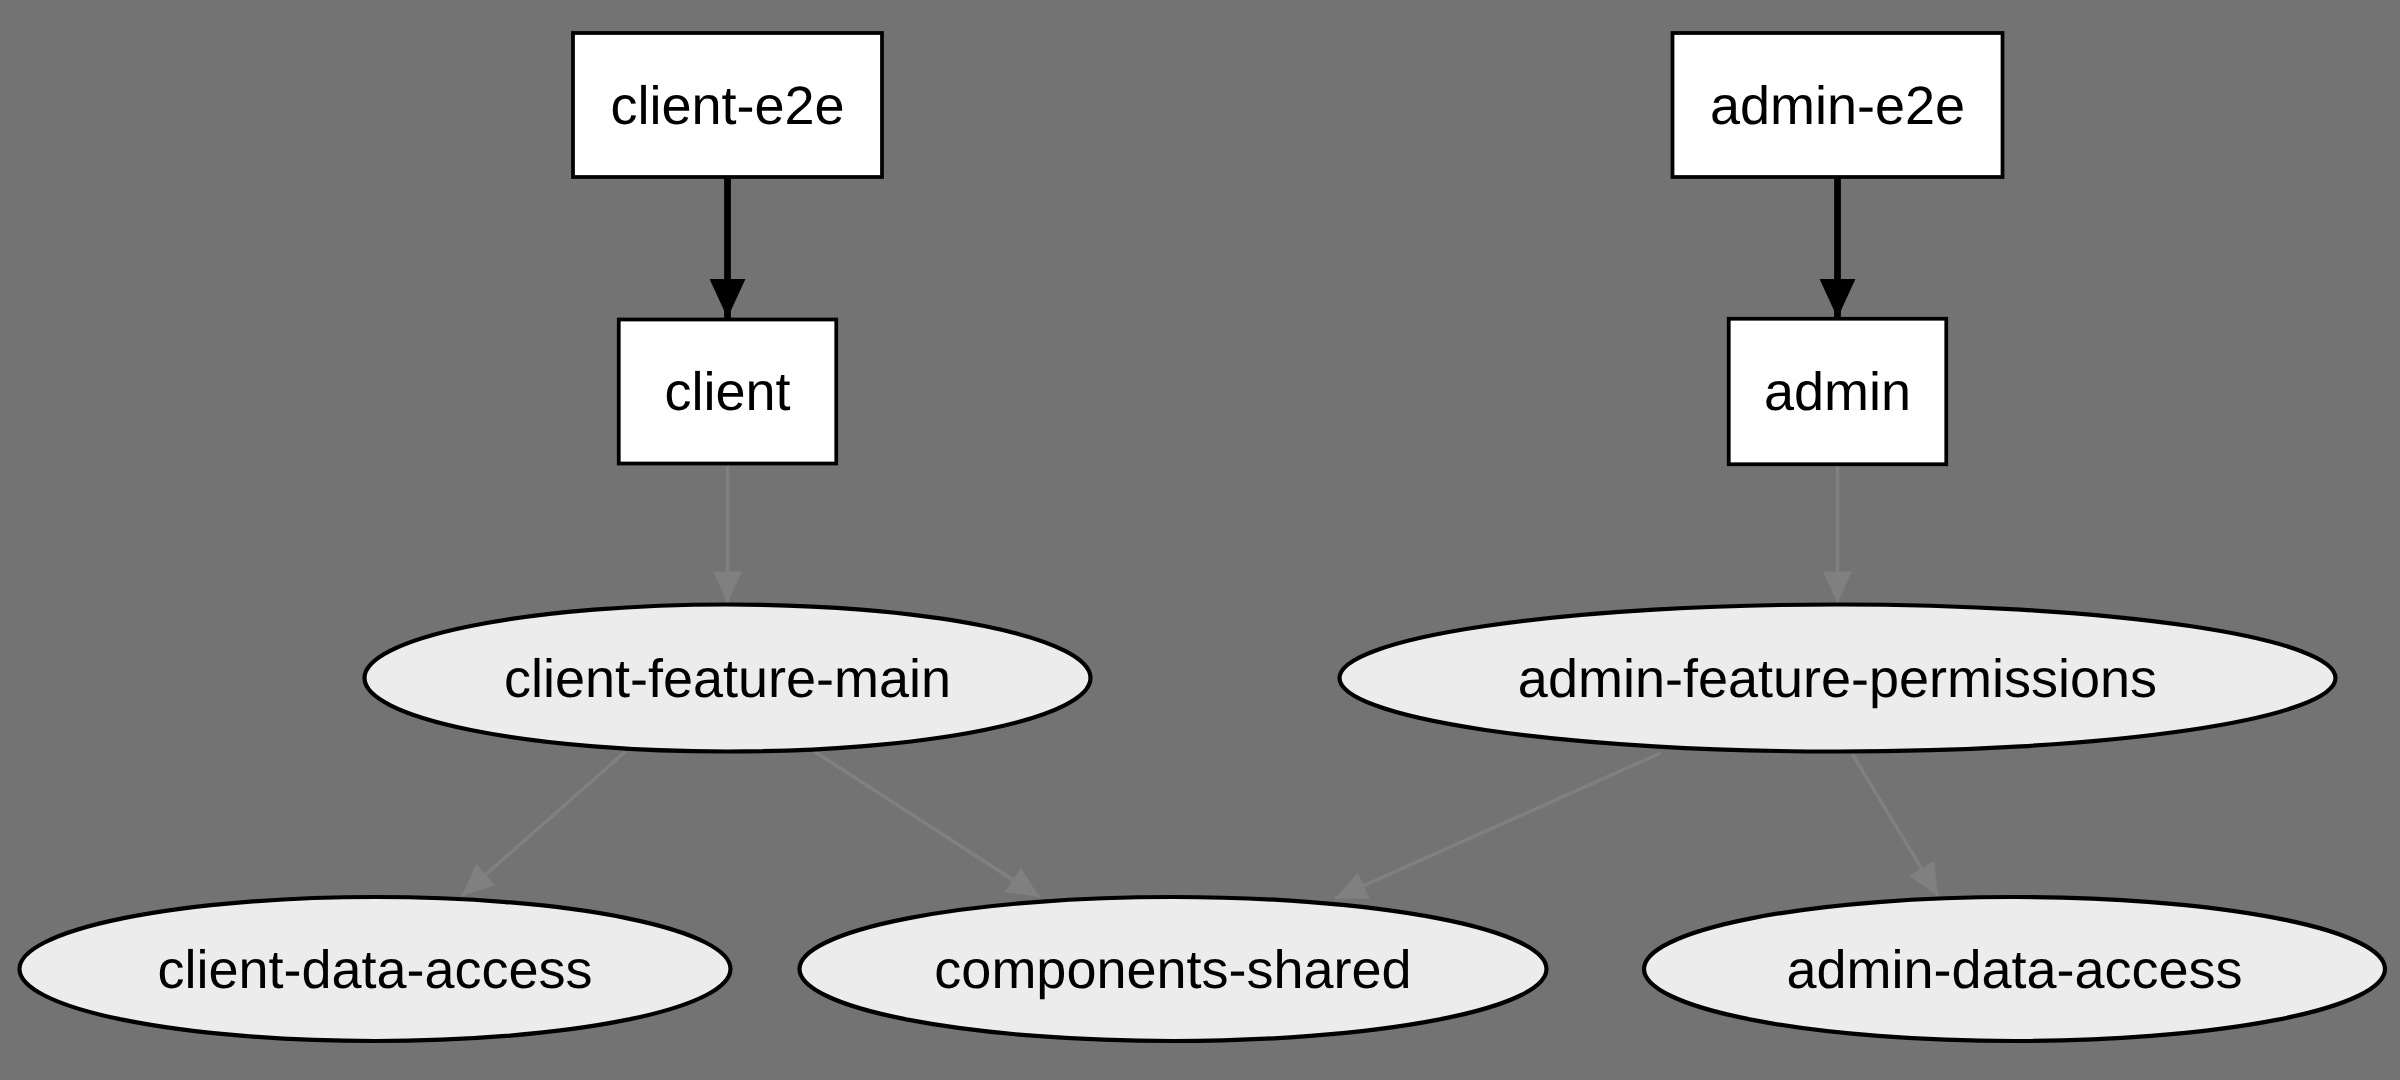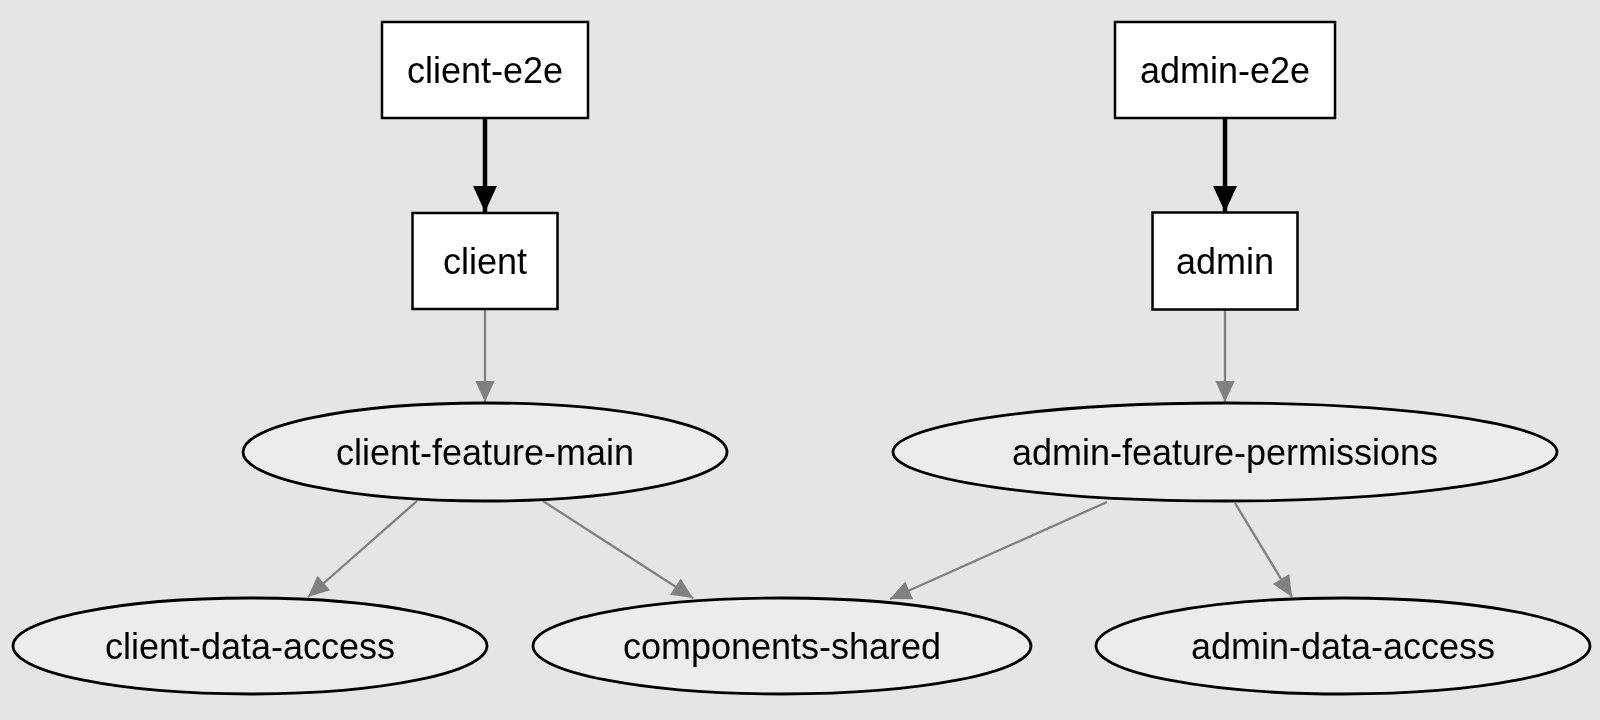--- a/index.html
+++ b/index.html
@@ -4,21 +4,21 @@
 <style>
   html, body {
     margin: 0;
     padding: 0;
     background: #ffffff;
   }
   .canvas {
     position: relative;
     width: 1600px;
     height: 720px;
-    background: #e5e5e5;
+    background: #737373;
     overflow: hidden;
   }
   svg {
     display: block;
   }
   .node-label {
     font-family: "Liberation Sans", "DejaVu Sans", sans-serif;
     font-size: 36px;
     fill: #000000;
     text-anchor: middle;

